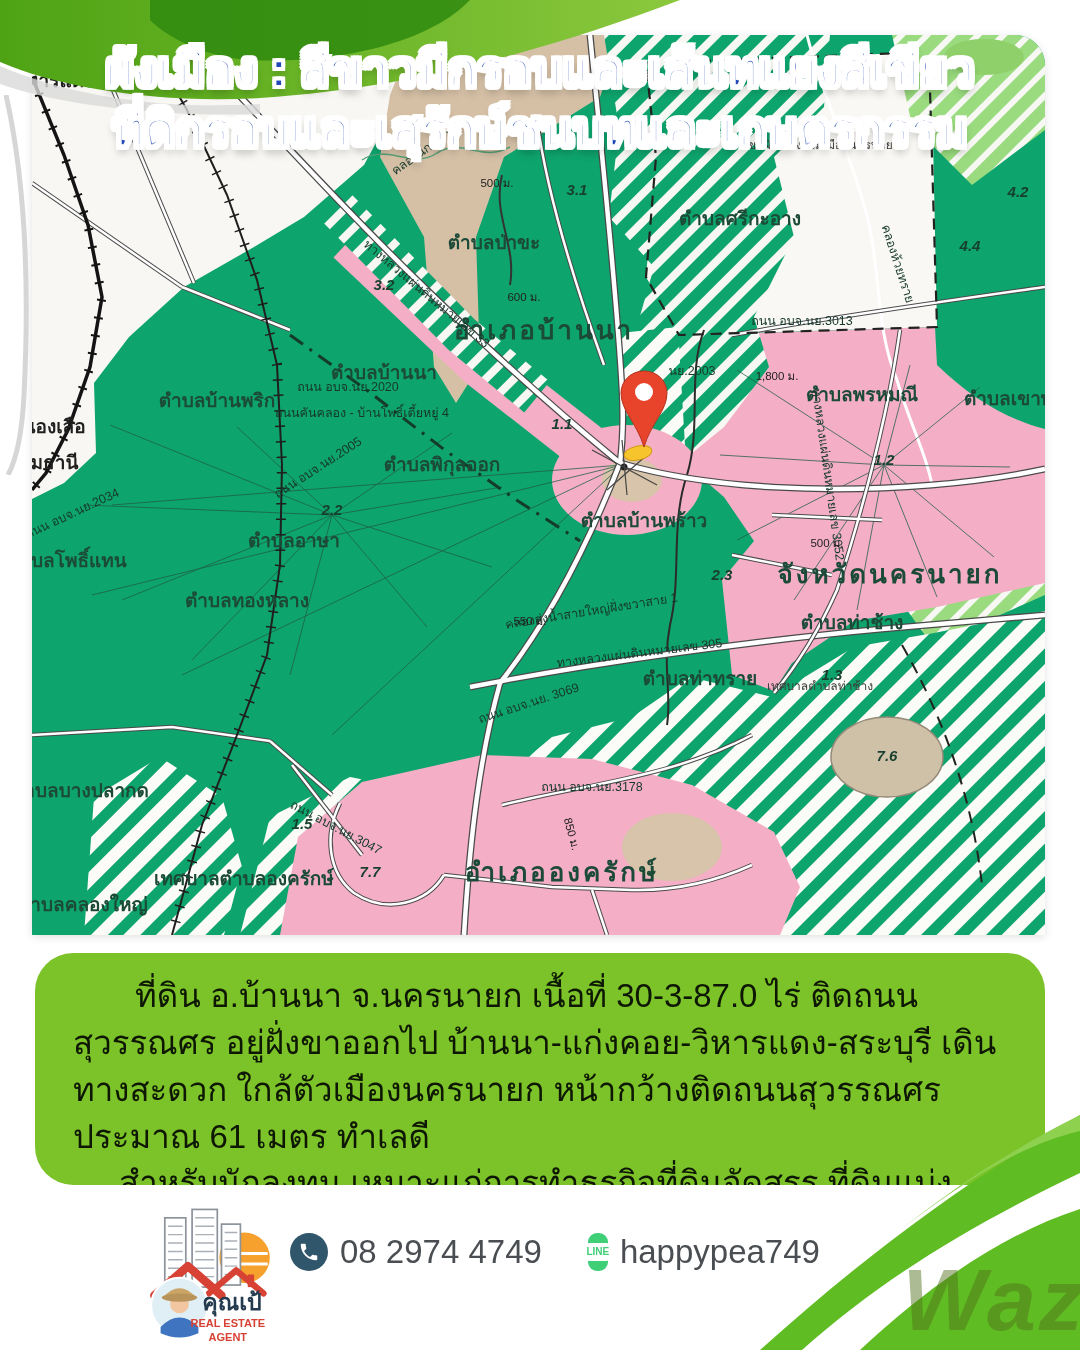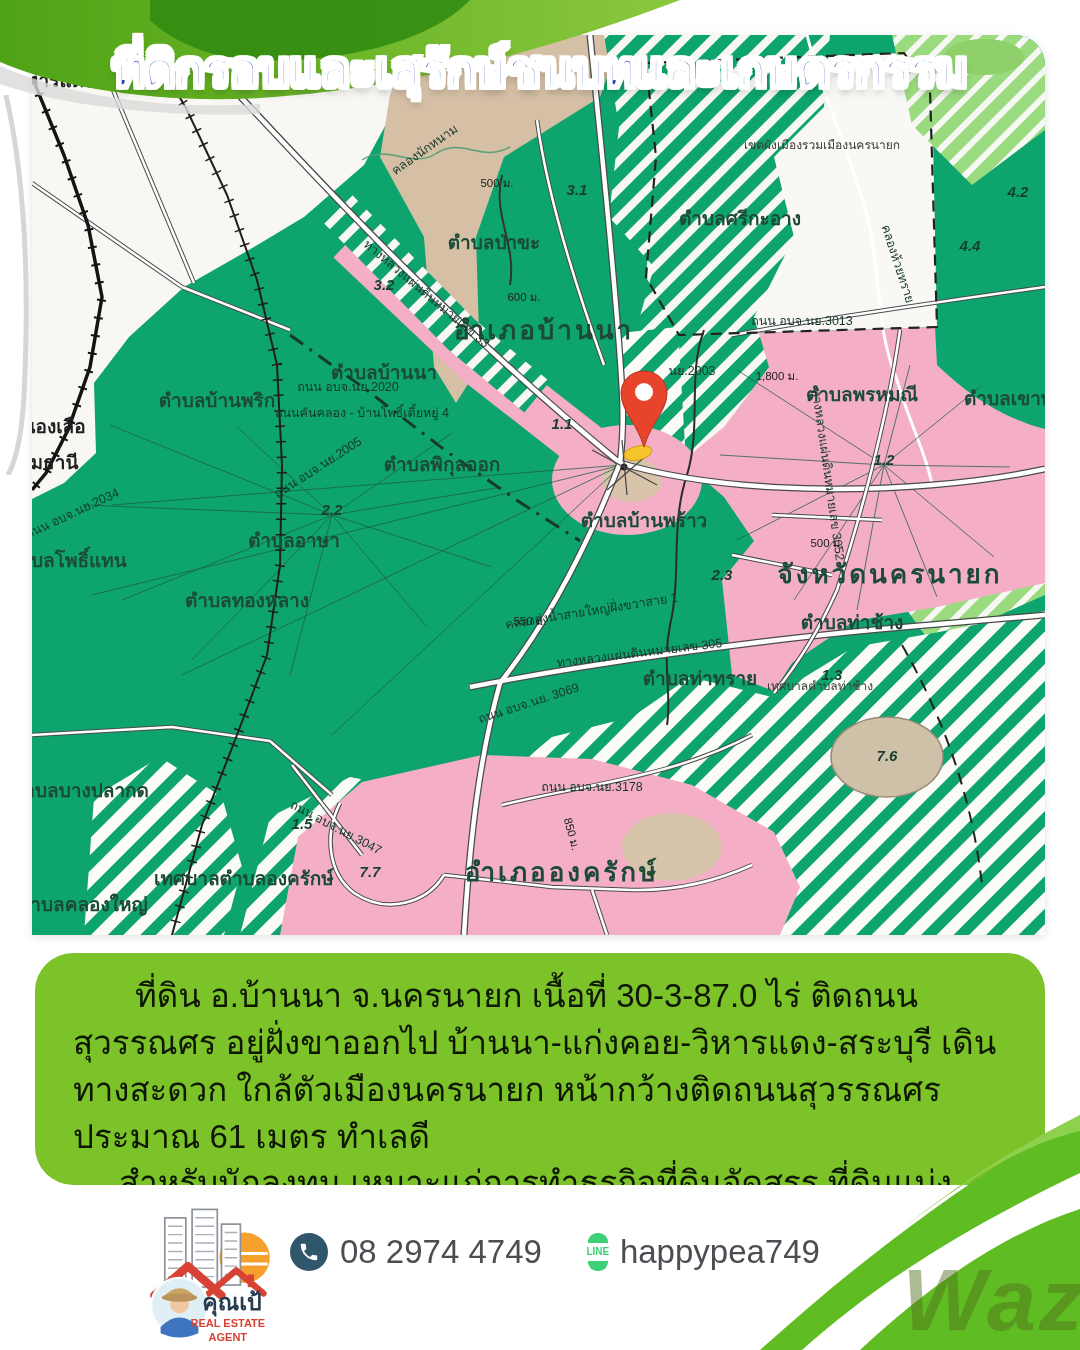--- a/index.html
+++ b/index.html
@@ -296,20 +296,21 @@
     </defs>
     <path d="M0,0 L680,0 C560,45 420,88 260,98 C160,104 60,88 0,62 Z" fill="url(#gsw)"></path>
     <path d="M150,0 L470,0 C430,42 340,64 250,60 C210,58 170,40 150,20 Z" fill="#2f8a0f" opacity="0.85"></path>
     <path d="M0,66 C70,96 160,110 260,104 L260,114 C150,118 50,102 0,84 Z" fill="#d9d9d9" opacity="0.8"></path>
   </svg>
   <svg class="swoosh-left" viewBox="0 0 40 380">
     <path d="M6,0 C24,80 30,180 24,300 C22,340 16,365 8,380" stroke="#cfcfcf" stroke-width="5" fill="none" opacity="0.85"></path>
   </svg>
 
   <h1 class="title">
+    <span>ผังเมือง : สีขาวมีกรอบและเส้นทแยงสีเขียว</span>
     <span>ที่ดิกรอบและเสุรักษ์ชนบทและเกษตรกรรม</span>
   </h1>
 
   <div class="desc-box">
     <p class="p1">ที่ดิน อ.บ้านนา จ.นครนายก เนื้อที่ 30-3-87.0 ไร่ ติดถนนสุวรรณศร อยู่ฝั่งขาออกไป บ้านนา-แก่งคอย-วิหารแดง-สระบุรี เดินทางสะดวก ใกล้ตัวเมืองนครนายก หน้ากว้างติดถนนสุวรรณศร ประมาณ 61 เมตร ทำเลดี</p>
     <p class="p2">สำหรับนักลงทุน เหมาะแก่การทำธุรกิจที่ดินจัดสรร ที่ดินแบ่งขาย บ้านจัดสรร เพื่ออยู่อาศัย การเกษตร ขนส่ง-โลจิสติกส์</p>
   </div>
 
   <div class="footer">
     <svg class="logo" viewBox="0 0 120 135">

